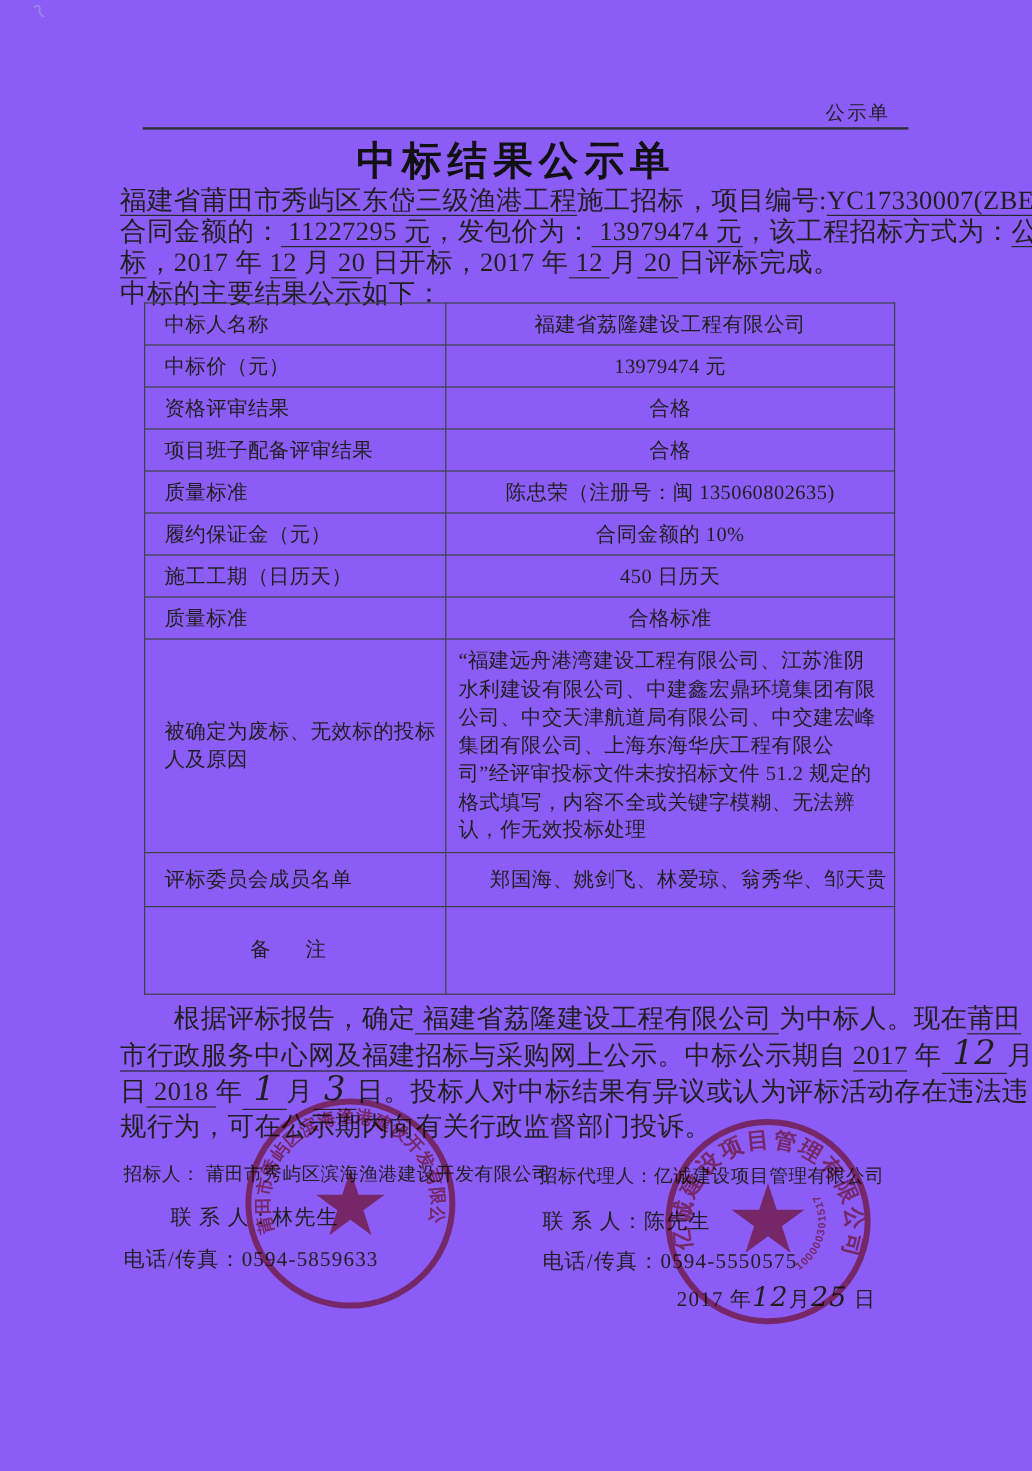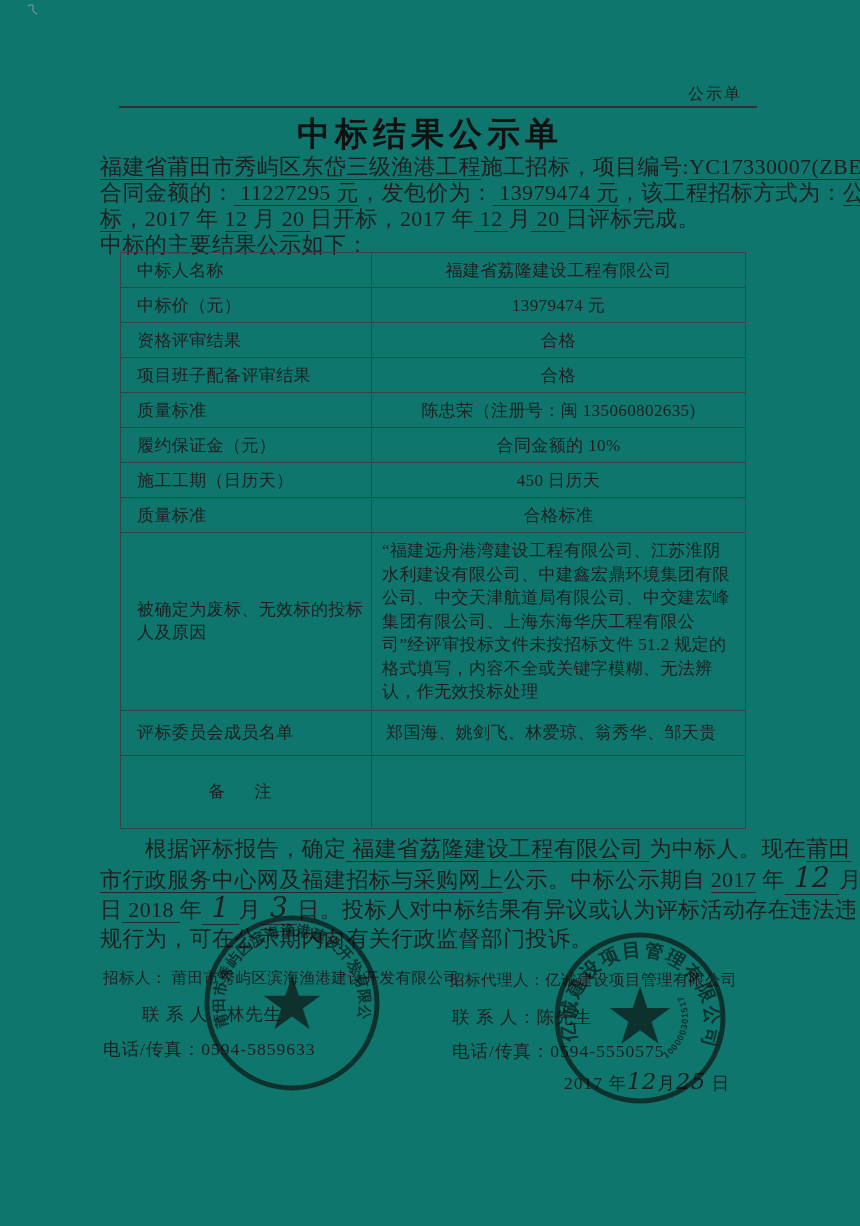--- a/index.html
+++ b/index.html
@@ -5,21 +5,21 @@
   html,body{margin:0;padding:0;}
   body{
     background:#e8e8e6;
     font-family:"Liberation Serif","DejaVu Serif",serif;
     -webkit-font-smoothing:antialiased;
   }
   .page{
     position:relative;
     width:860px;height:1226px;
     margin:0 auto;
-    background:#0f766e;
+    background:#8b5cf6;
     color:#1f1f1f;
     overflow:hidden;
   }
   
   .artifact{position:absolute;left:20px;top:2px;opacity:.5;}
 
   
   .corner-label{
     position:absolute;top:84px;right:118px;
     font-size:16px;letter-spacing:2px;
@@ -67,21 +67,21 @@
     vertical-align:middle;
   }
   .result-table td.label{width:228px;text-align:left;padding-left:16px;}
   .result-table td.value{text-align:center;}
   .result-table tr{height:35px;}
   .result-table tr:nth-child(9){height:160px;}
   .result-table tr:nth-child(9) td.value{
     text-align:left;line-height:23.5px;padding:6px 8px 6px 10px;vertical-align:middle;
   }
   .result-table tr:nth-child(10){height:45px;}
-  .result-table tr:nth-child(10) td.value{text-align:left;padding-left:14px;}
+  .result-table tr:nth-child(10) td.value{text-align:right;padding-left:14px;}
   .result-table tr:nth-child(11){height:73px;}
   .result-table tr:nth-child(11) td.label{text-align:center;padding-left:0;letter-spacing:6px;}
 
   
   .footer-line{position:absolute;white-space:pre;}
   .f-small{font-size:15.5px;letter-spacing:.5px;}
   .f-big{font-size:17.5px;letter-spacing:1px;}
   .fl1{left:103px;top:968px;}
   .fl2{left:103px;top:1002px;margin-left:39px;}
   .fl3{left:103px;top:1037px;}

